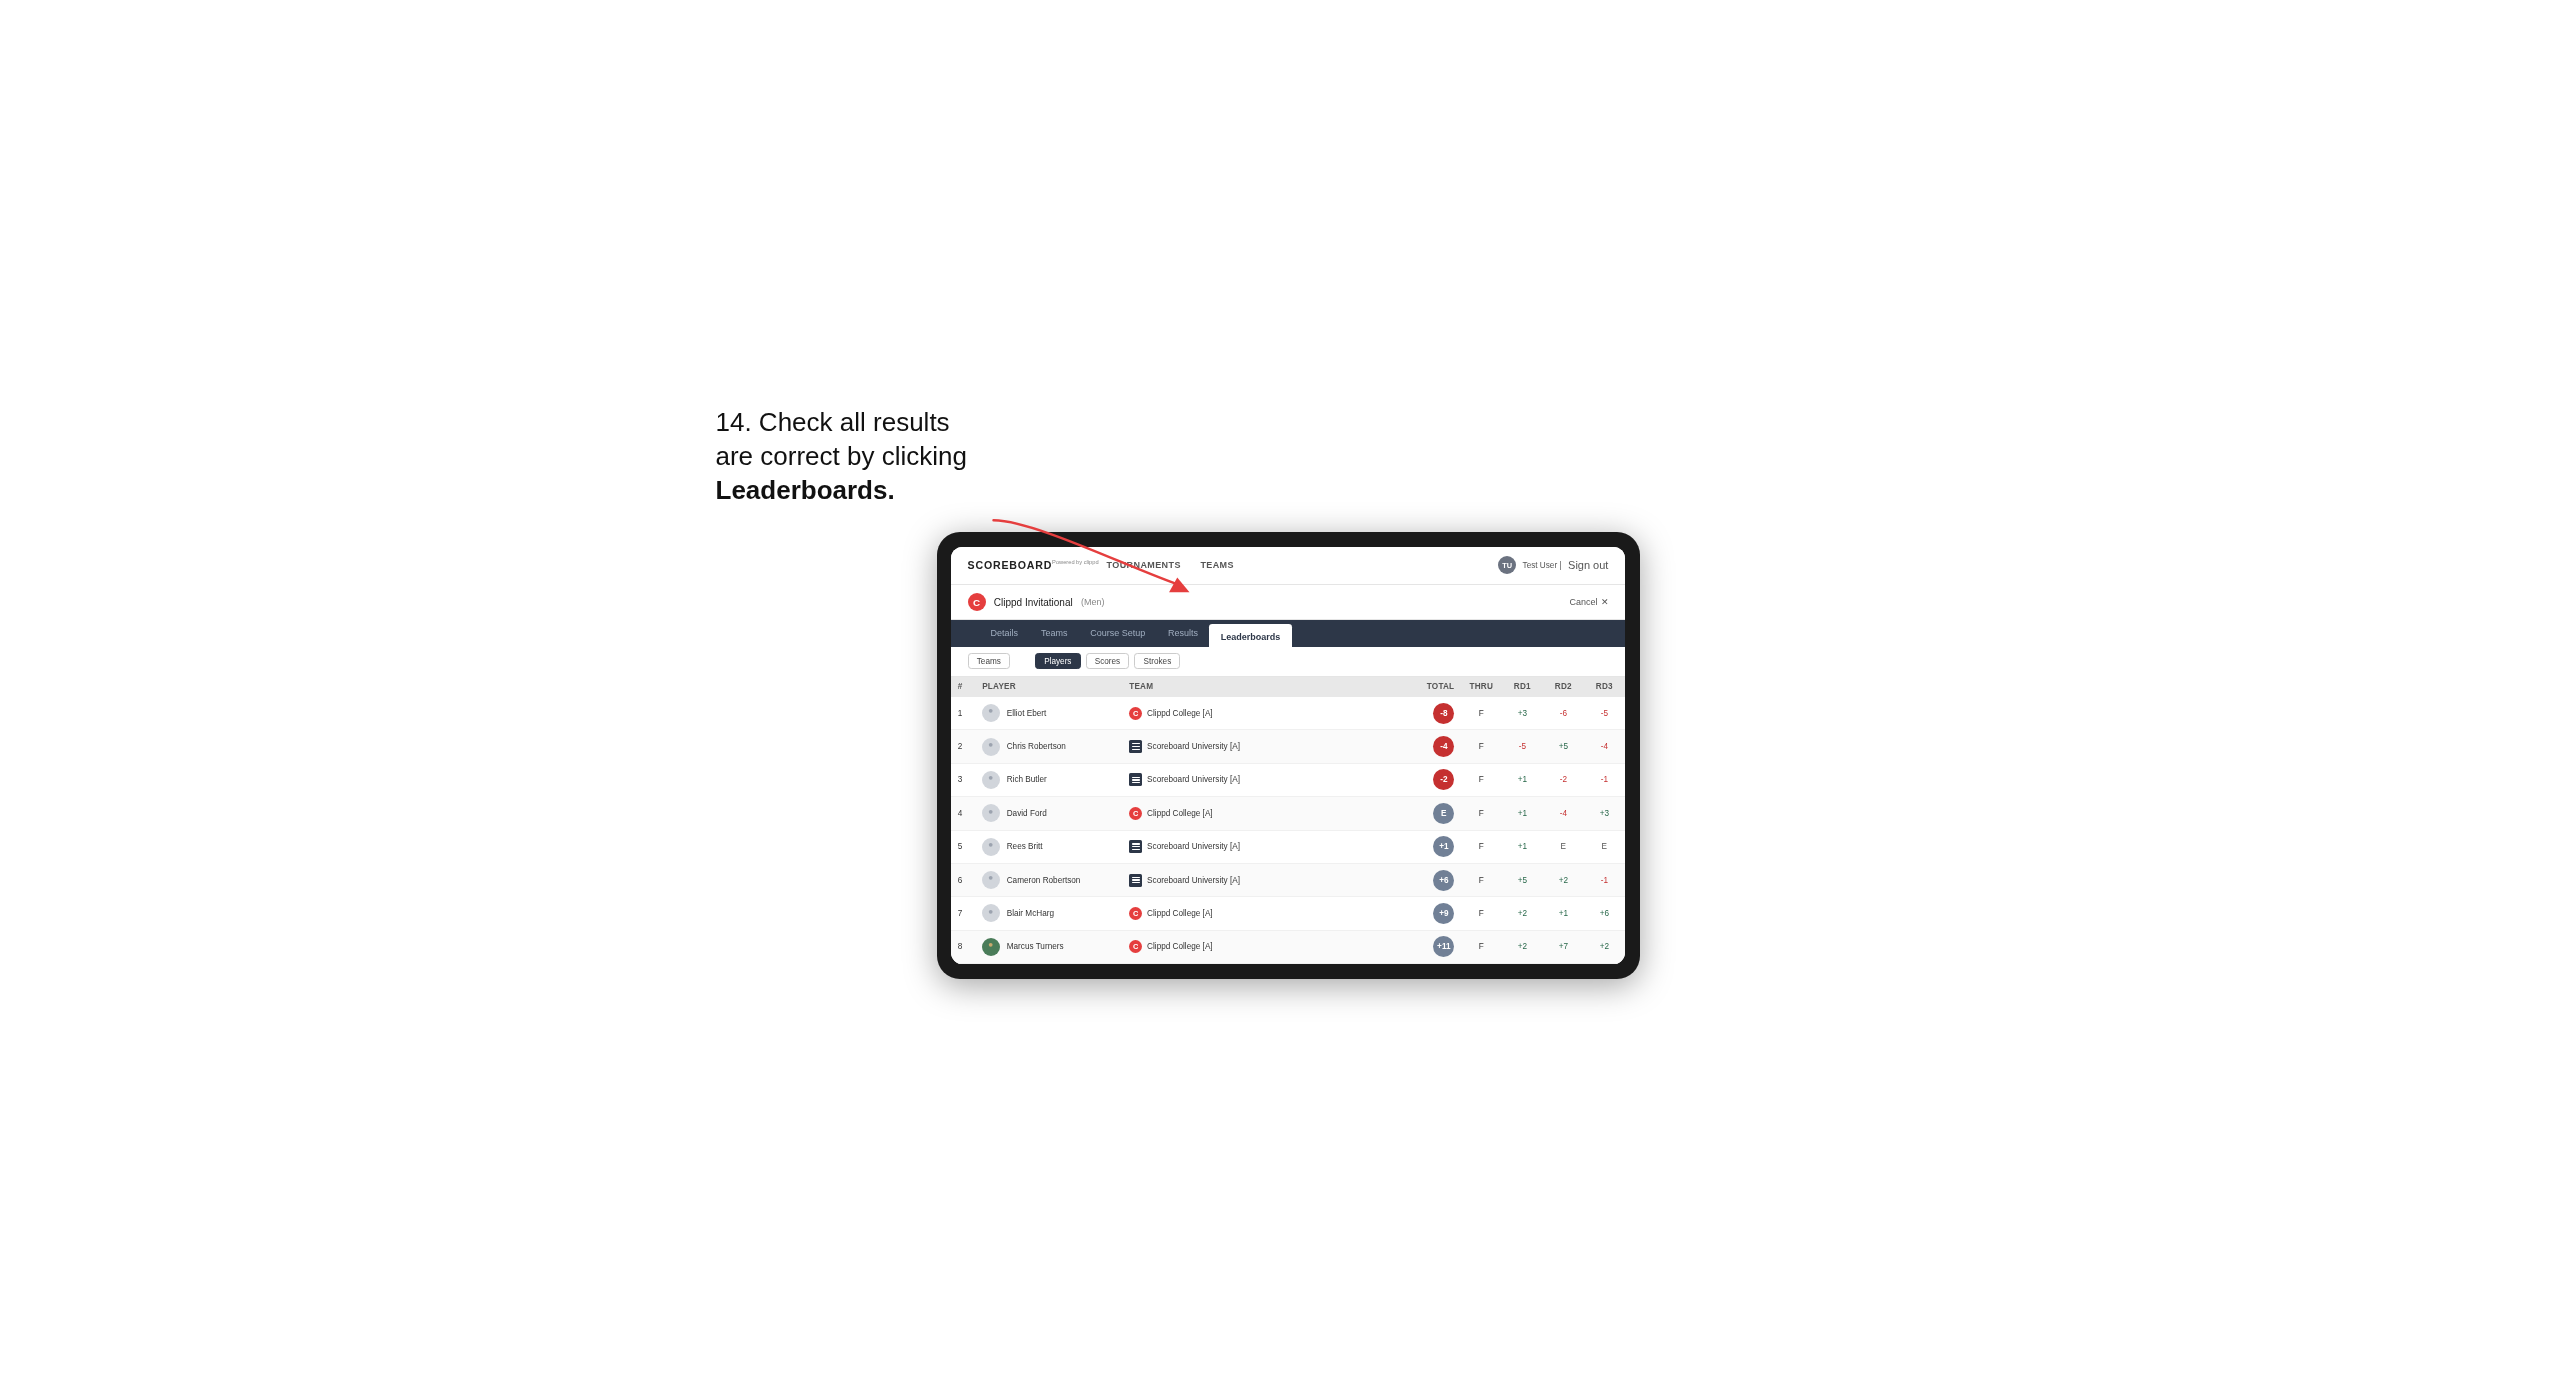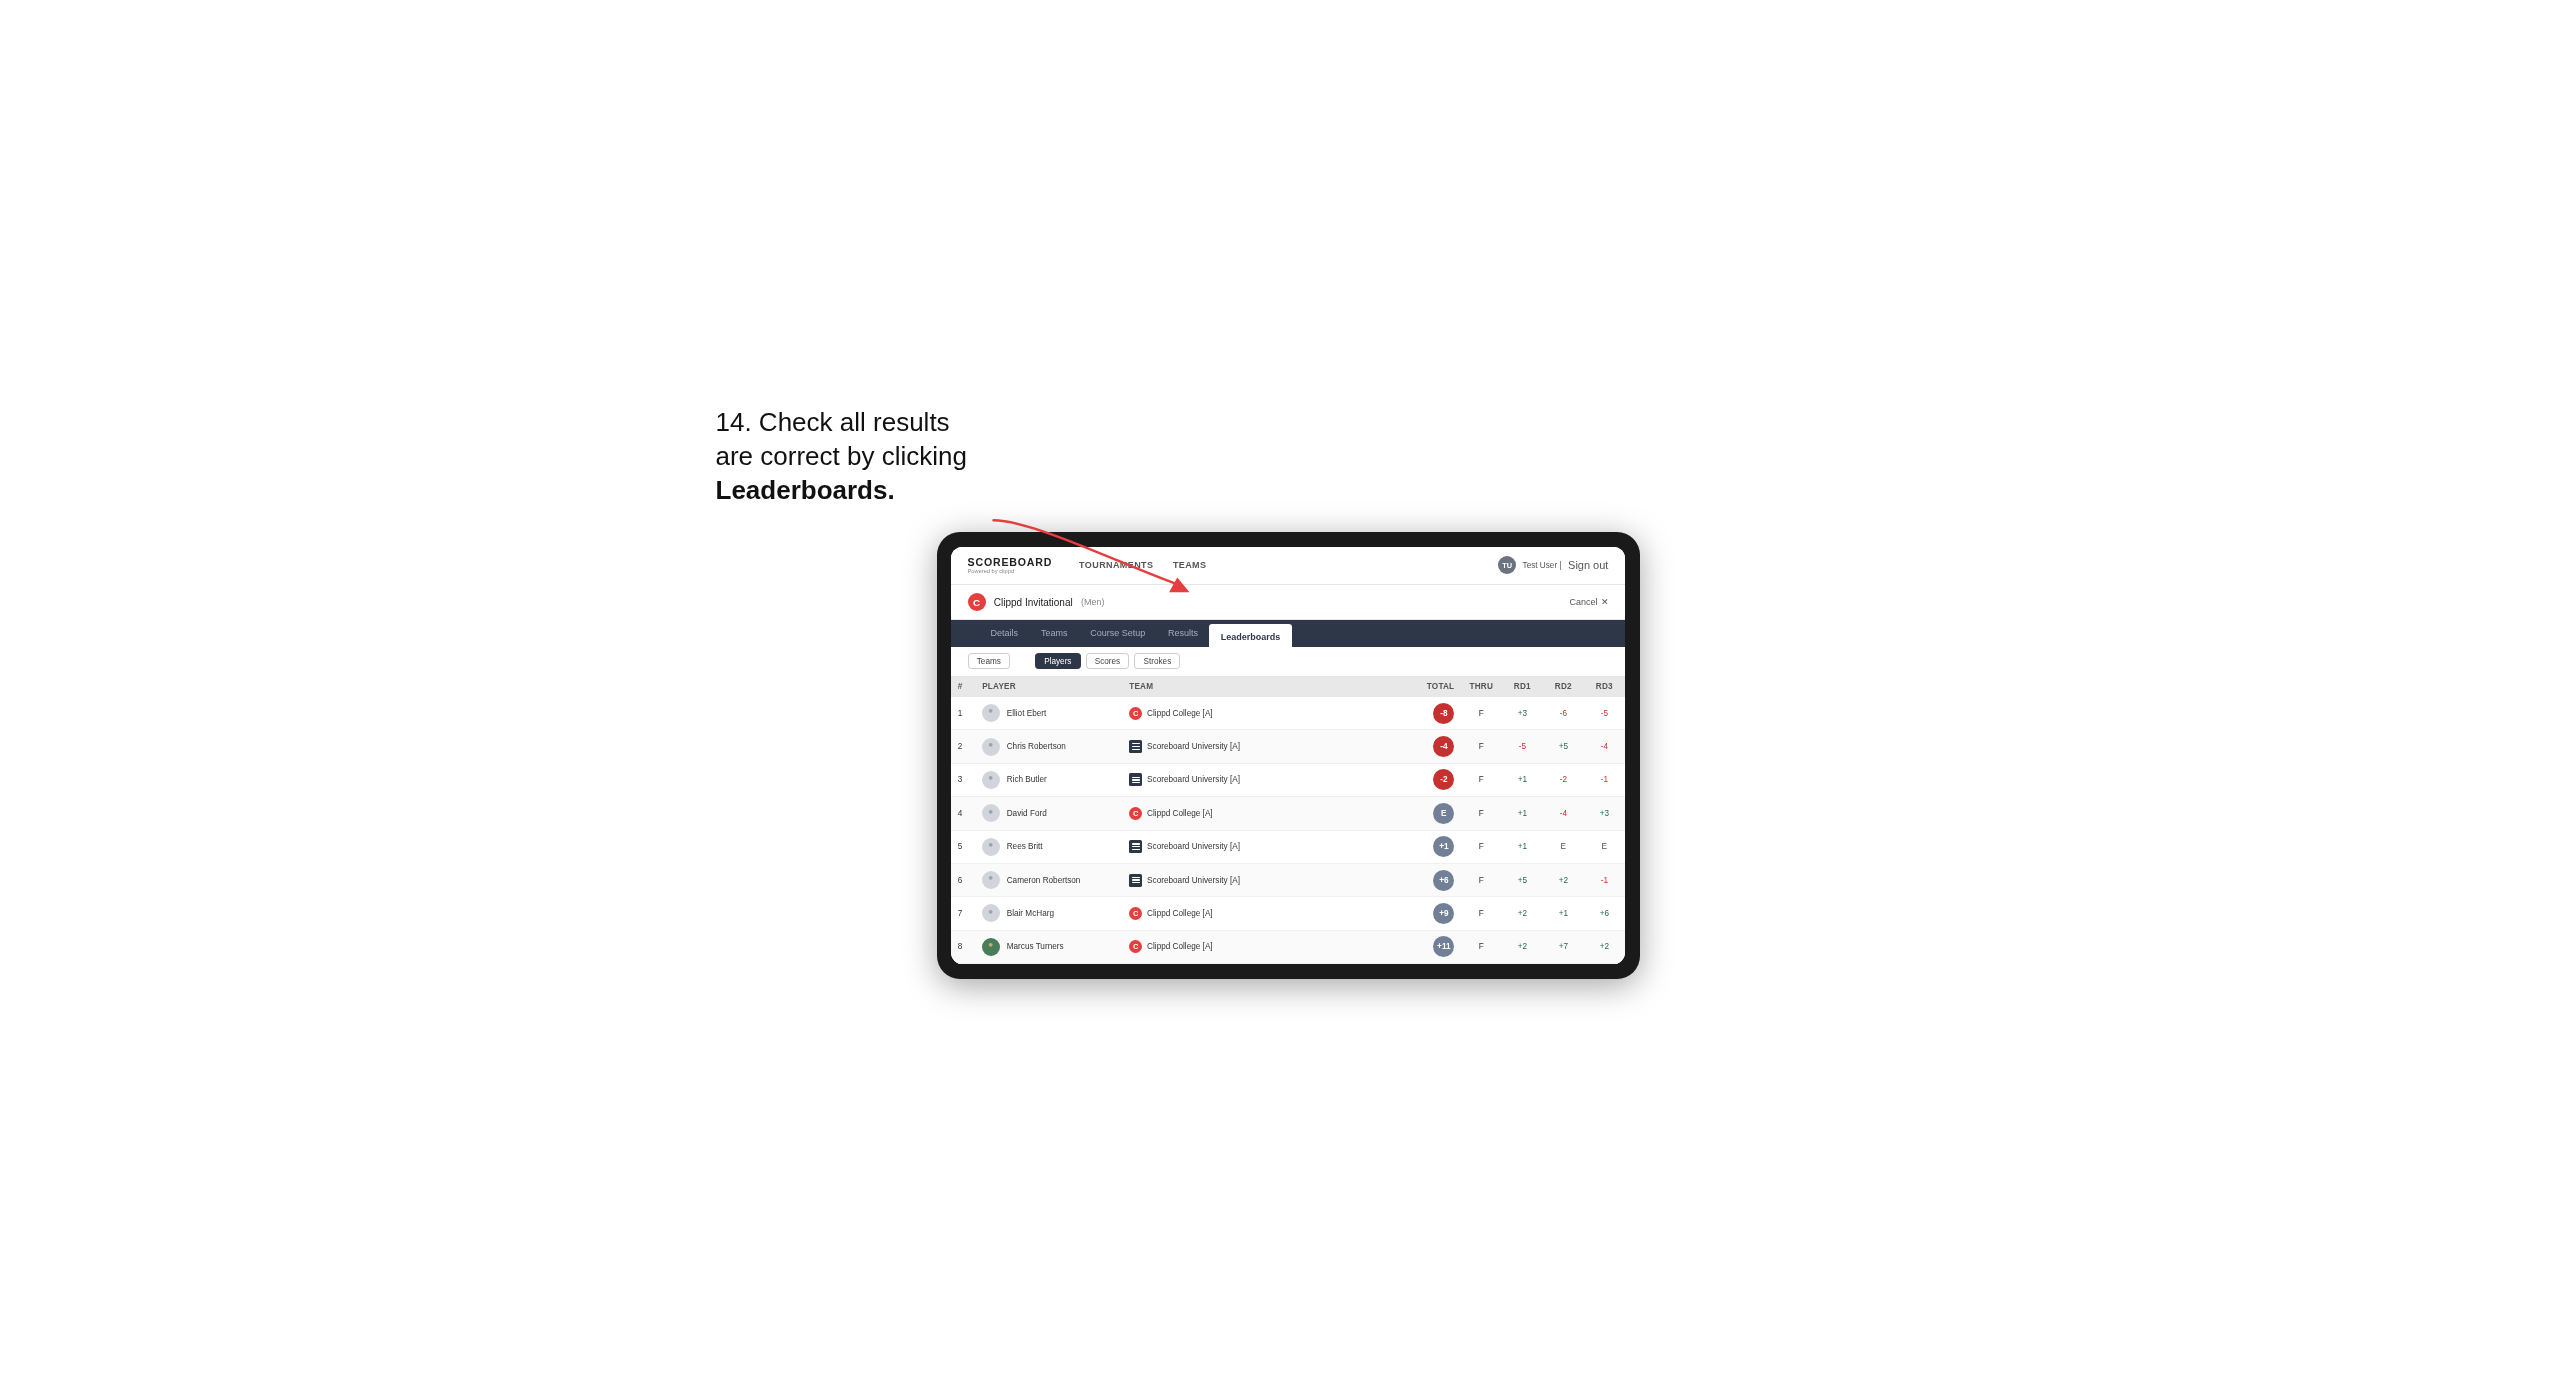--- a/index.html
+++ b/index.html
@@ -70,22 +70,22 @@
       background: #fff;
       border-bottom: 0.8px solid #e5e5e5;
       display: flex;
       align-items: center;
       padding: 0 16.4px;
       height: 38px;
     }
 
     .logo-area {
       display: flex;
-      flex-direction: column;
-      margin-right: 27px;
+      flex-direction: row;
+      margin-right: 8px;
     }
     .logo-text {
       font-size: 10.6px;
       font-weight: 800;
       letter-spacing: 0.8px;
       color: #222;
     }
     .logo-sub {
       font-size: 5.7px;
       color: #888;

